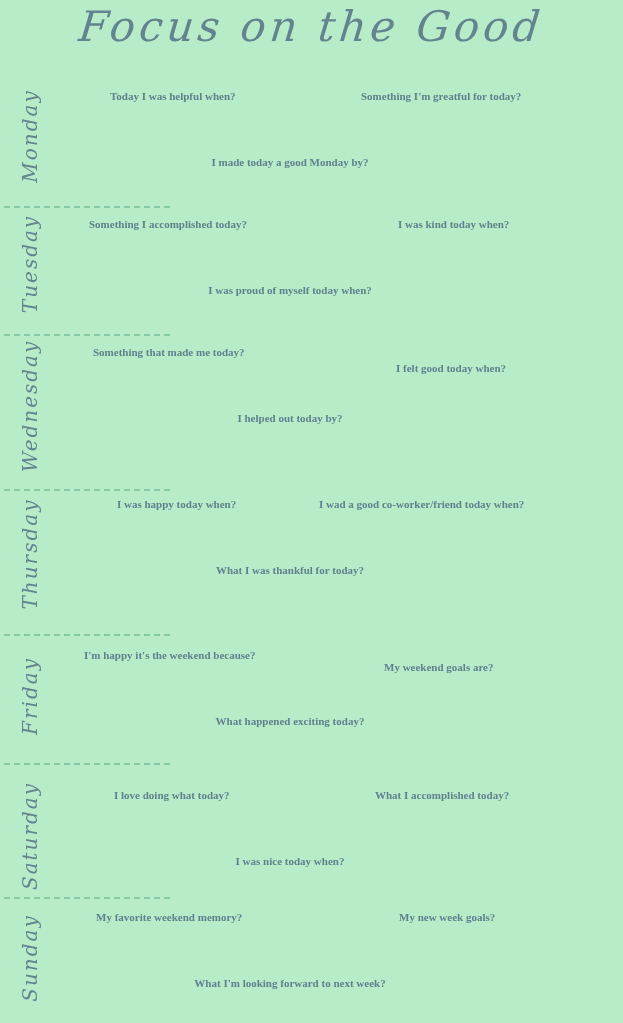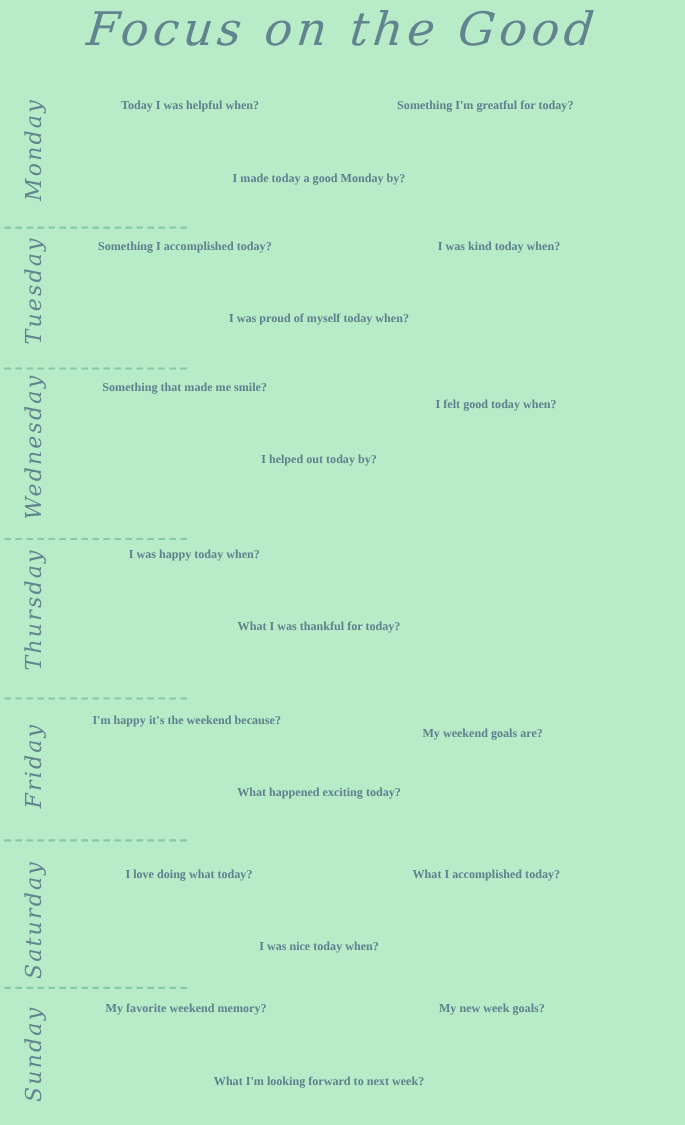--- a/index.html
+++ b/index.html
@@ -101,29 +101,30 @@
   <div class="day-block" style="top:200px;height:128px;">
     <div class="day-label">Tuesday</div>
     <div class="prompt left" style="left:89px;">Something I accomplished today?</div>
     <div class="prompt right" style="left:398px;">I was kind today when?</div>
     <div class="prompt center">I was proud of myself today when?</div>
   </div>
   <div class="divider" style="top:334px;"></div>
 
   <div class="day-block" style="top:328px;height:156px;">
     <div class="day-label">Wednesday</div>
-    <div class="prompt left" style="left:93px;">Something that made me smile?</div>
+    <div class="prompt left" style="left:93px;">Something that made me today?</div>
     <div class="prompt right" style="left:396px;margin-top:16px;">I felt good today when?</div>
     <div class="prompt center">I helped out today by?</div>
   </div>
   <div class="divider" style="top:489px;"></div>
 
   <div class="day-block" style="top:480px;height:148px;">
     <div class="day-label">Thursday</div>
     <div class="prompt left" style="left:117px;">I was happy today when?</div>
+    <div class="prompt right" style="left:319px;">I wad a good co-worker/friend today when?</div>
     <div class="prompt center">What I was thankful for today?</div>
   </div>
   <div class="divider" style="top:634px;"></div>
 
   <div class="day-block" style="top:631px;height:130px;">
     <div class="day-label">Friday</div>
     <div class="prompt left" style="left:84px;">I'm happy it's the weekend because?</div>
     <div class="prompt right" style="left:384px;margin-top:12px;">My weekend goals are?</div>
     <div class="prompt center">What happened exciting today?</div>
   </div>

